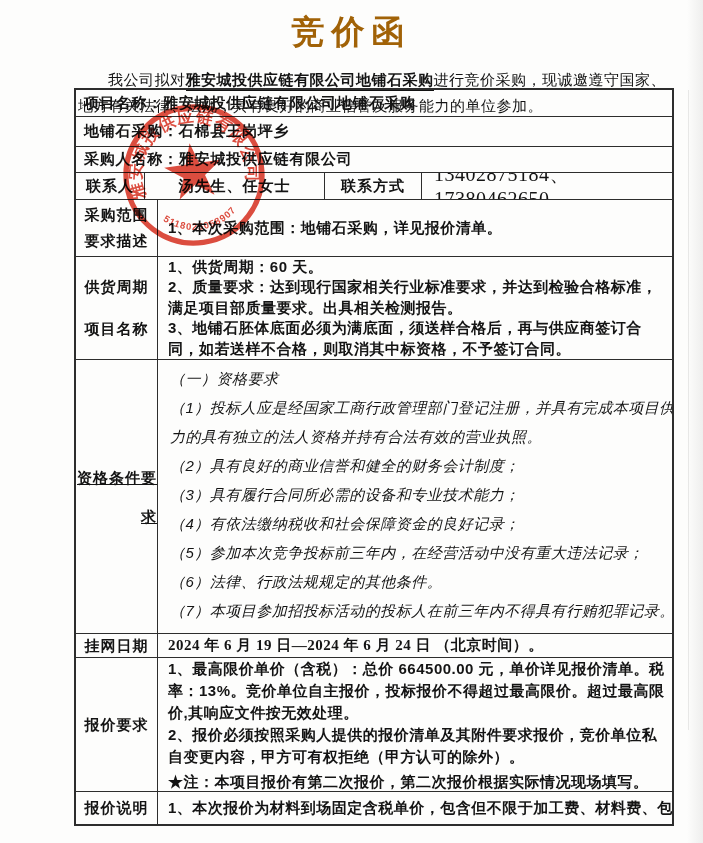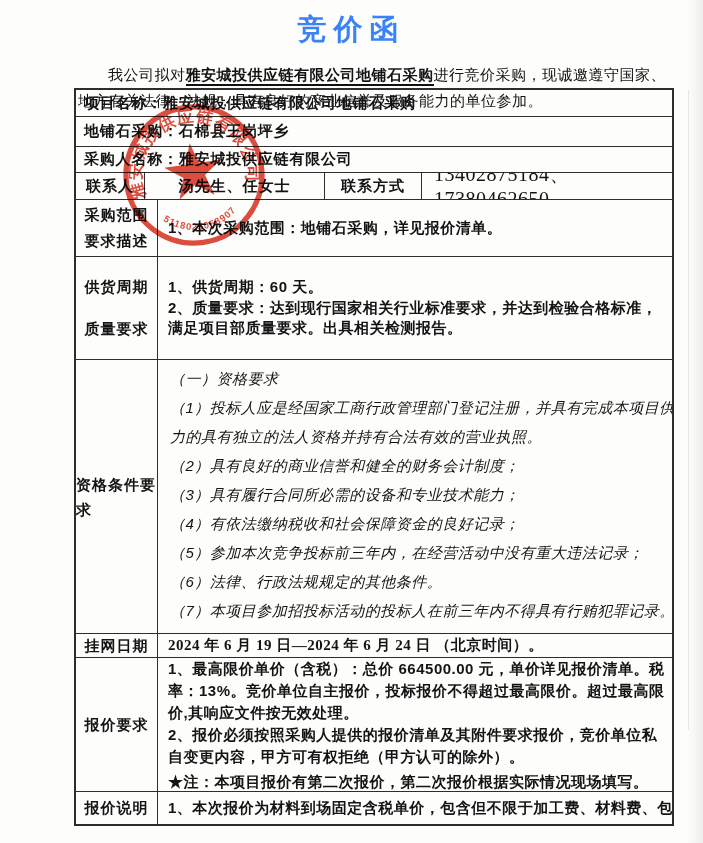--- a/index.html
+++ b/index.html
@@ -17,23 +17,23 @@
     pointer-events:none;
   }
   .scan-line{
     position:absolute;top:90px;left:688px;height:640px;width:1px;
     background:rgba(120,120,120,0.15);pointer-events:none;
   }
   .title{
     margin-top:10px;
     text-align:center;
     font-family:"Liberation Serif",serif;
-    font-size:29px;font-weight:700;
+    font-size:33px;font-weight:700;
     letter-spacing:7px;
-    color:#3b82f6;
+    color:#a16207;
   }
   .intro{
     margin:12px 0 8px 78px;
     font-family:"Liberation Serif",serif;
     font-size:15px;line-height:26px;
     letter-spacing:0.5px;
   }
   .intro .l1{ text-indent:2em; white-space:nowrap; }
   .intro .l2{ white-space:nowrap; }
   .intro .hl{
@@ -48,21 +48,21 @@
     background:transparent;
     font-size:15px;
   }
   .r{display:flex;box-sizing:border-box;border-top:1.5px solid #2d2d2d;overflow:hidden;}
   .r:first-child{border-top:none;}
   .c{box-sizing:border-box;}
   .vline{border-right:1.5px solid #2d2d2d;}
   .lblcol{
     width:82px;flex:none;
     display:flex;flex-direction:column;align-items:center;justify-content:center;
-    font-weight:700;text-align:left;letter-spacing:1px;line-height:22px;
+    font-weight:700;text-align:right;letter-spacing:1px;line-height:22px;
   }
   .content{
     flex:1;display:flex;flex-direction:column;justify-content:center;
     padding:2px 6px 2px 10px;letter-spacing:0.5px;
   }
   .fullcell{
     flex:1;display:flex;align-items:center;
     padding-left:8px;font-weight:700;letter-spacing:0.8px;white-space:nowrap;
   }
   .h26{height:26px;} .h30{height:30px;} .h27{height:27px;}
@@ -136,30 +136,31 @@
       <span>要求描述</span>
     </div>
     <div class="c content">
       <div class="bold-line" style="font-weight:600;white-space:nowrap;">1、本次采购范围：地铺石采购，详见报价清单。</div>
     </div>
   </div>
 
   <div class="r h103">
     <div class="c lblcol vline" style="gap:20px;">
       <span>供货周期</span>
-      <span>质量要求</span>
+      <span>项目名称</span>
     </div>
     <div class="c content">
       <div class="supply-item">1、供货周期：60 天。</div>
       <div class="supply-item">2、质量要求：达到现行国家相关行业标准要求，并达到检验合格标准，满足项目部质量要求。出具相关检测报告。</div>
+      <div class="supply-item">3、地铺石胚体底面必须为满底面，须送样合格后，再与供应商签订合同，如若送样不合格，则取消其中标资格，不予签订合同。</div>
     </div>
   </div>
 
   <div class="r h274">
-    <div class="c lblcol vline" style="line-height:25px;">资格条件要求</div>
+    <div class="c lblcol vline" style="line-height:39px;text-decoration:underline;">资格条件要求</div>
     <div class="c content qual" style="justify-content:flex-start;padding-left:12px;">
       <div class="qline">（一）资格要求</div>
       <div class="qline">（1）投标人应是经国家工商行政管理部门登记注册，并具有完成本项目供货能</div>
       <div class="qline">力的具有独立的法人资格并持有合法有效的营业执照。</div>
       <div class="qline">（2）具有良好的商业信誉和健全的财务会计制度；</div>
       <div class="qline">（3）具有履行合同所必需的设备和专业技术能力；</div>
       <div class="qline">（4）有依法缴纳税收和社会保障资金的良好记录；</div>
       <div class="qline">（5）参加本次竞争投标前三年内，在经营活动中没有重大违法记录；</div>
       <div class="qline">（6）法律、行政法规规定的其他条件。</div>
       <div class="qline">（7）本项目参加招投标活动的投标人在前三年内不得具有行贿犯罪记录。</div>

